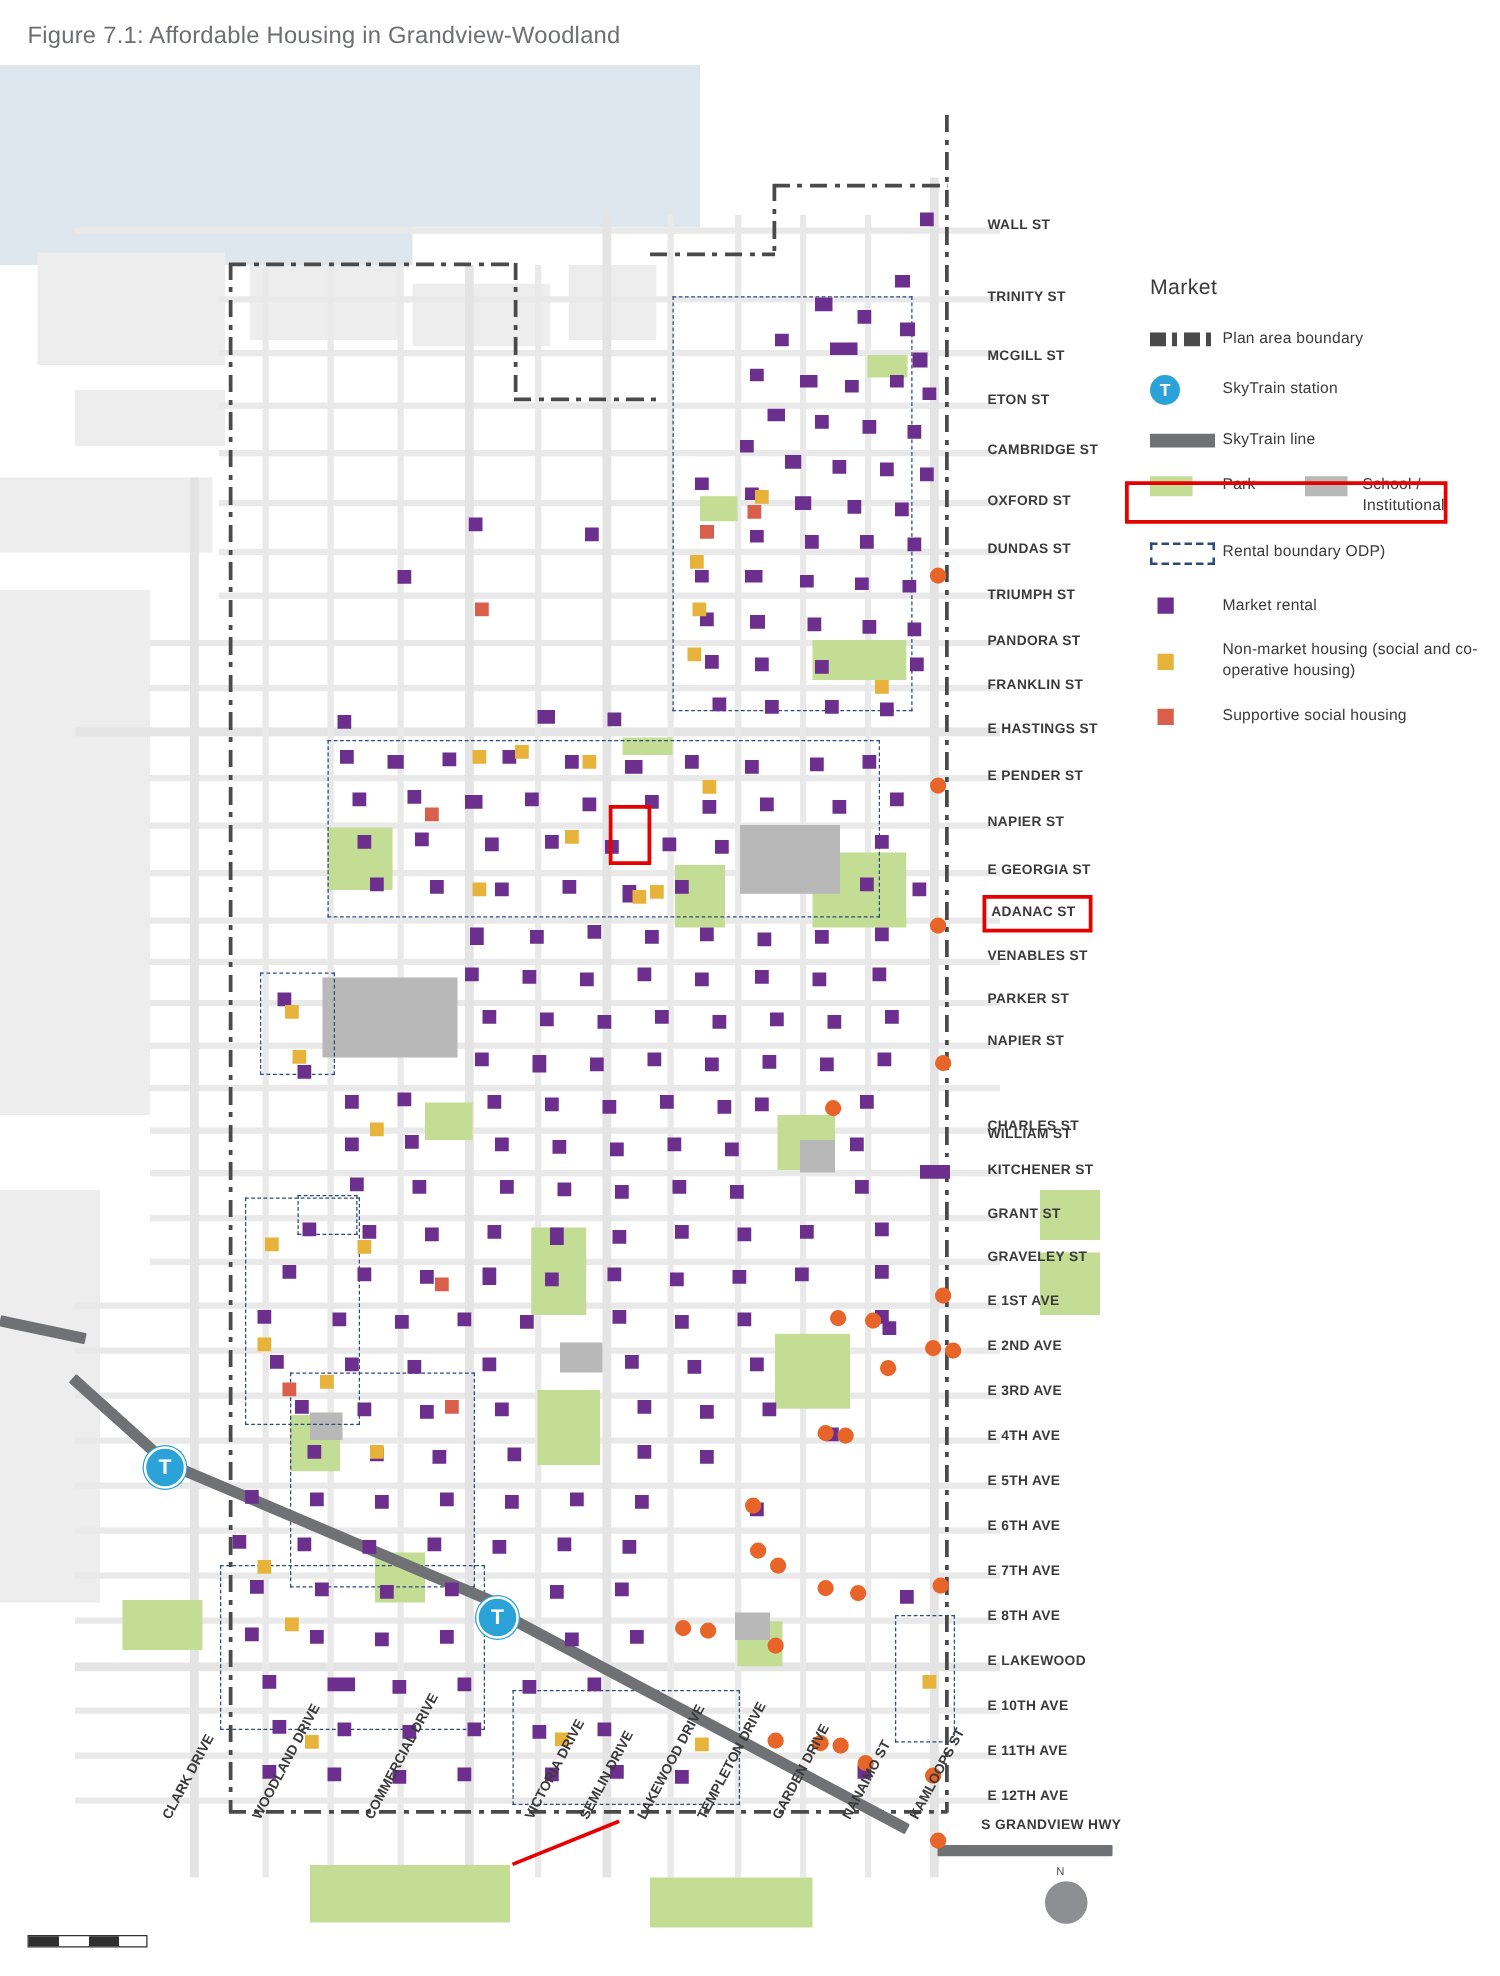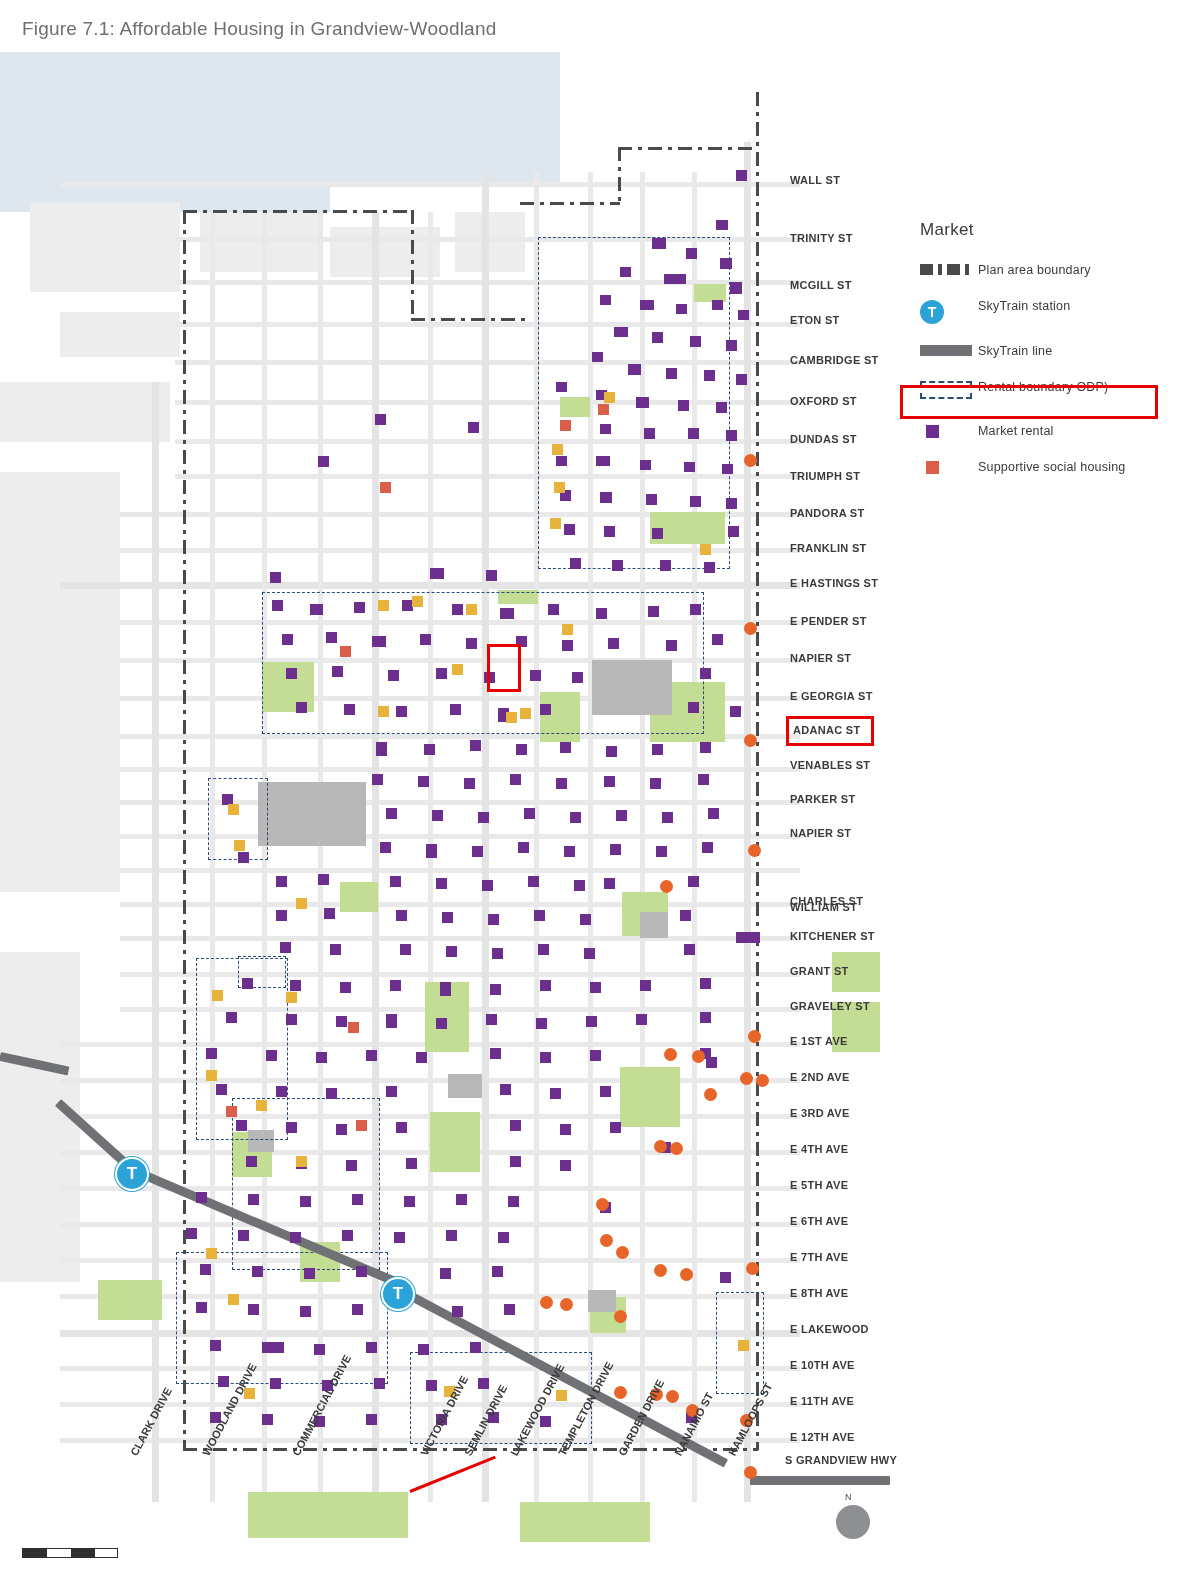--- a/index.html
+++ b/index.html
@@ -159,21 +159,21 @@
   }
   #legend-title {
     font-size: 17px;
     color: #3a3a3a;
     font-weight: normal;
     margin-bottom: 22px;
     letter-spacing: 0.3px;
   }
   .legend-row {
     display: flex;
-    align-items: flex-start;
+    align-items: center;
     margin-bottom: 19px;
     position: relative;
   }
   .legend-swatch {
     width: 58px;
     min-width: 58px;
     display: flex;
     align-items: center;
     justify-content: flex-start;
     padding-top: 2px;
@@ -758,36 +758,52 @@
     <div class="legend-text">SkyTrain station</div>
   </div>
 
   <div class="legend-row">
     <div class="legend-swatch">
         <div class="sw-line"></div>
       </div>
     <div class="legend-text">SkyTrain line</div>
   </div>
 
+  <div class="legend-row" style="align-items:flex-start;">
+    <div class="legend-swatch">
+        <div class="sw-park"></div>
+      </div>
+    <div class="legend-text" style="width:66px;">Park</div>
+    <div class="legend-swatch" style="width:46px;min-width:46px;">
+        <div class="sw-school"></div>
+      </div>
+    <div class="legend-text" style="width:92px;">School / Institutional</div>
+  </div>
 
   <div class="legend-row" style="margin-top:10px;margin-bottom:24px;">
     <div class="legend-swatch">
         <div class="sw-odp"></div>
       </div>
     <div class="legend-text">Rental boundary ODP)</div>
   </div>
 
 
   <div class="legend-row">
     <div class="legend-swatch">
         <div class="sw-mk"></div>
       </div>
     <div class="legend-text">Market rental</div>
   </div>
 
+  <div class="legend-row">
+    <div class="legend-swatch">
+        <div class="sw-nm"></div>
+      </div>
+    <div class="legend-text">Non-market housing (social and co-operative housing)</div>
+  </div>
 
   <div class="legend-row">
     <div class="legend-swatch">
         <div class="sw-ss"></div>
       </div>
     <div class="legend-text">Supportive social housing</div>
   </div>
 </div>
 
 <div id="legend-odp-highlight"></div>

